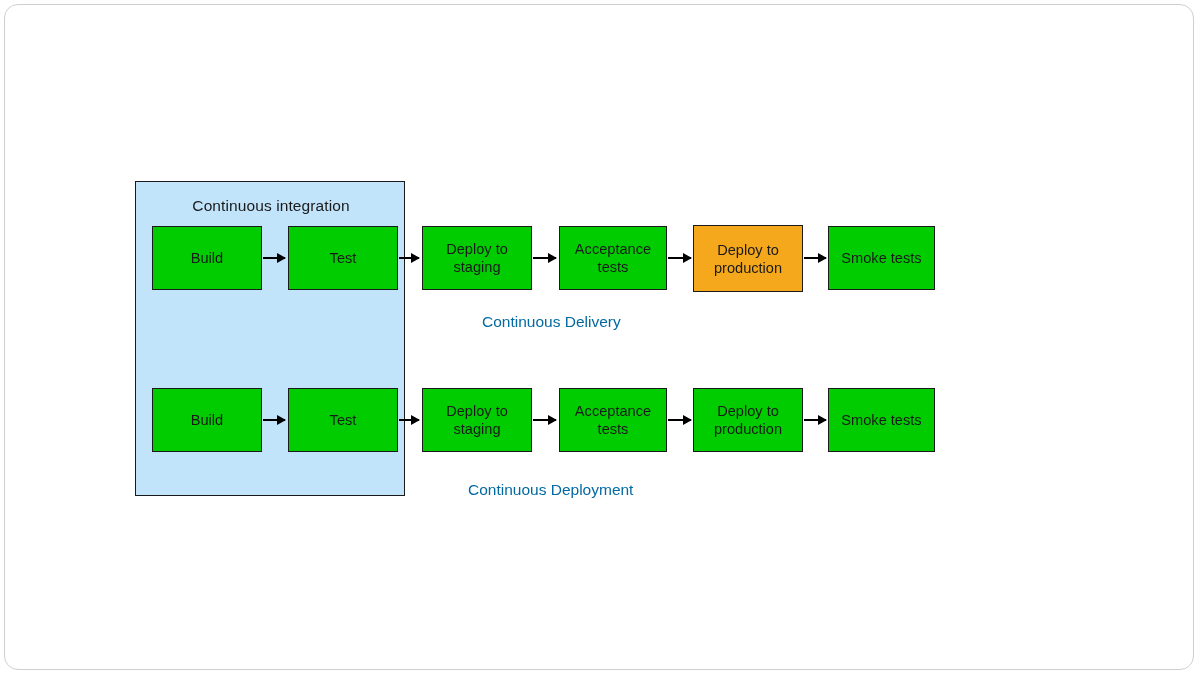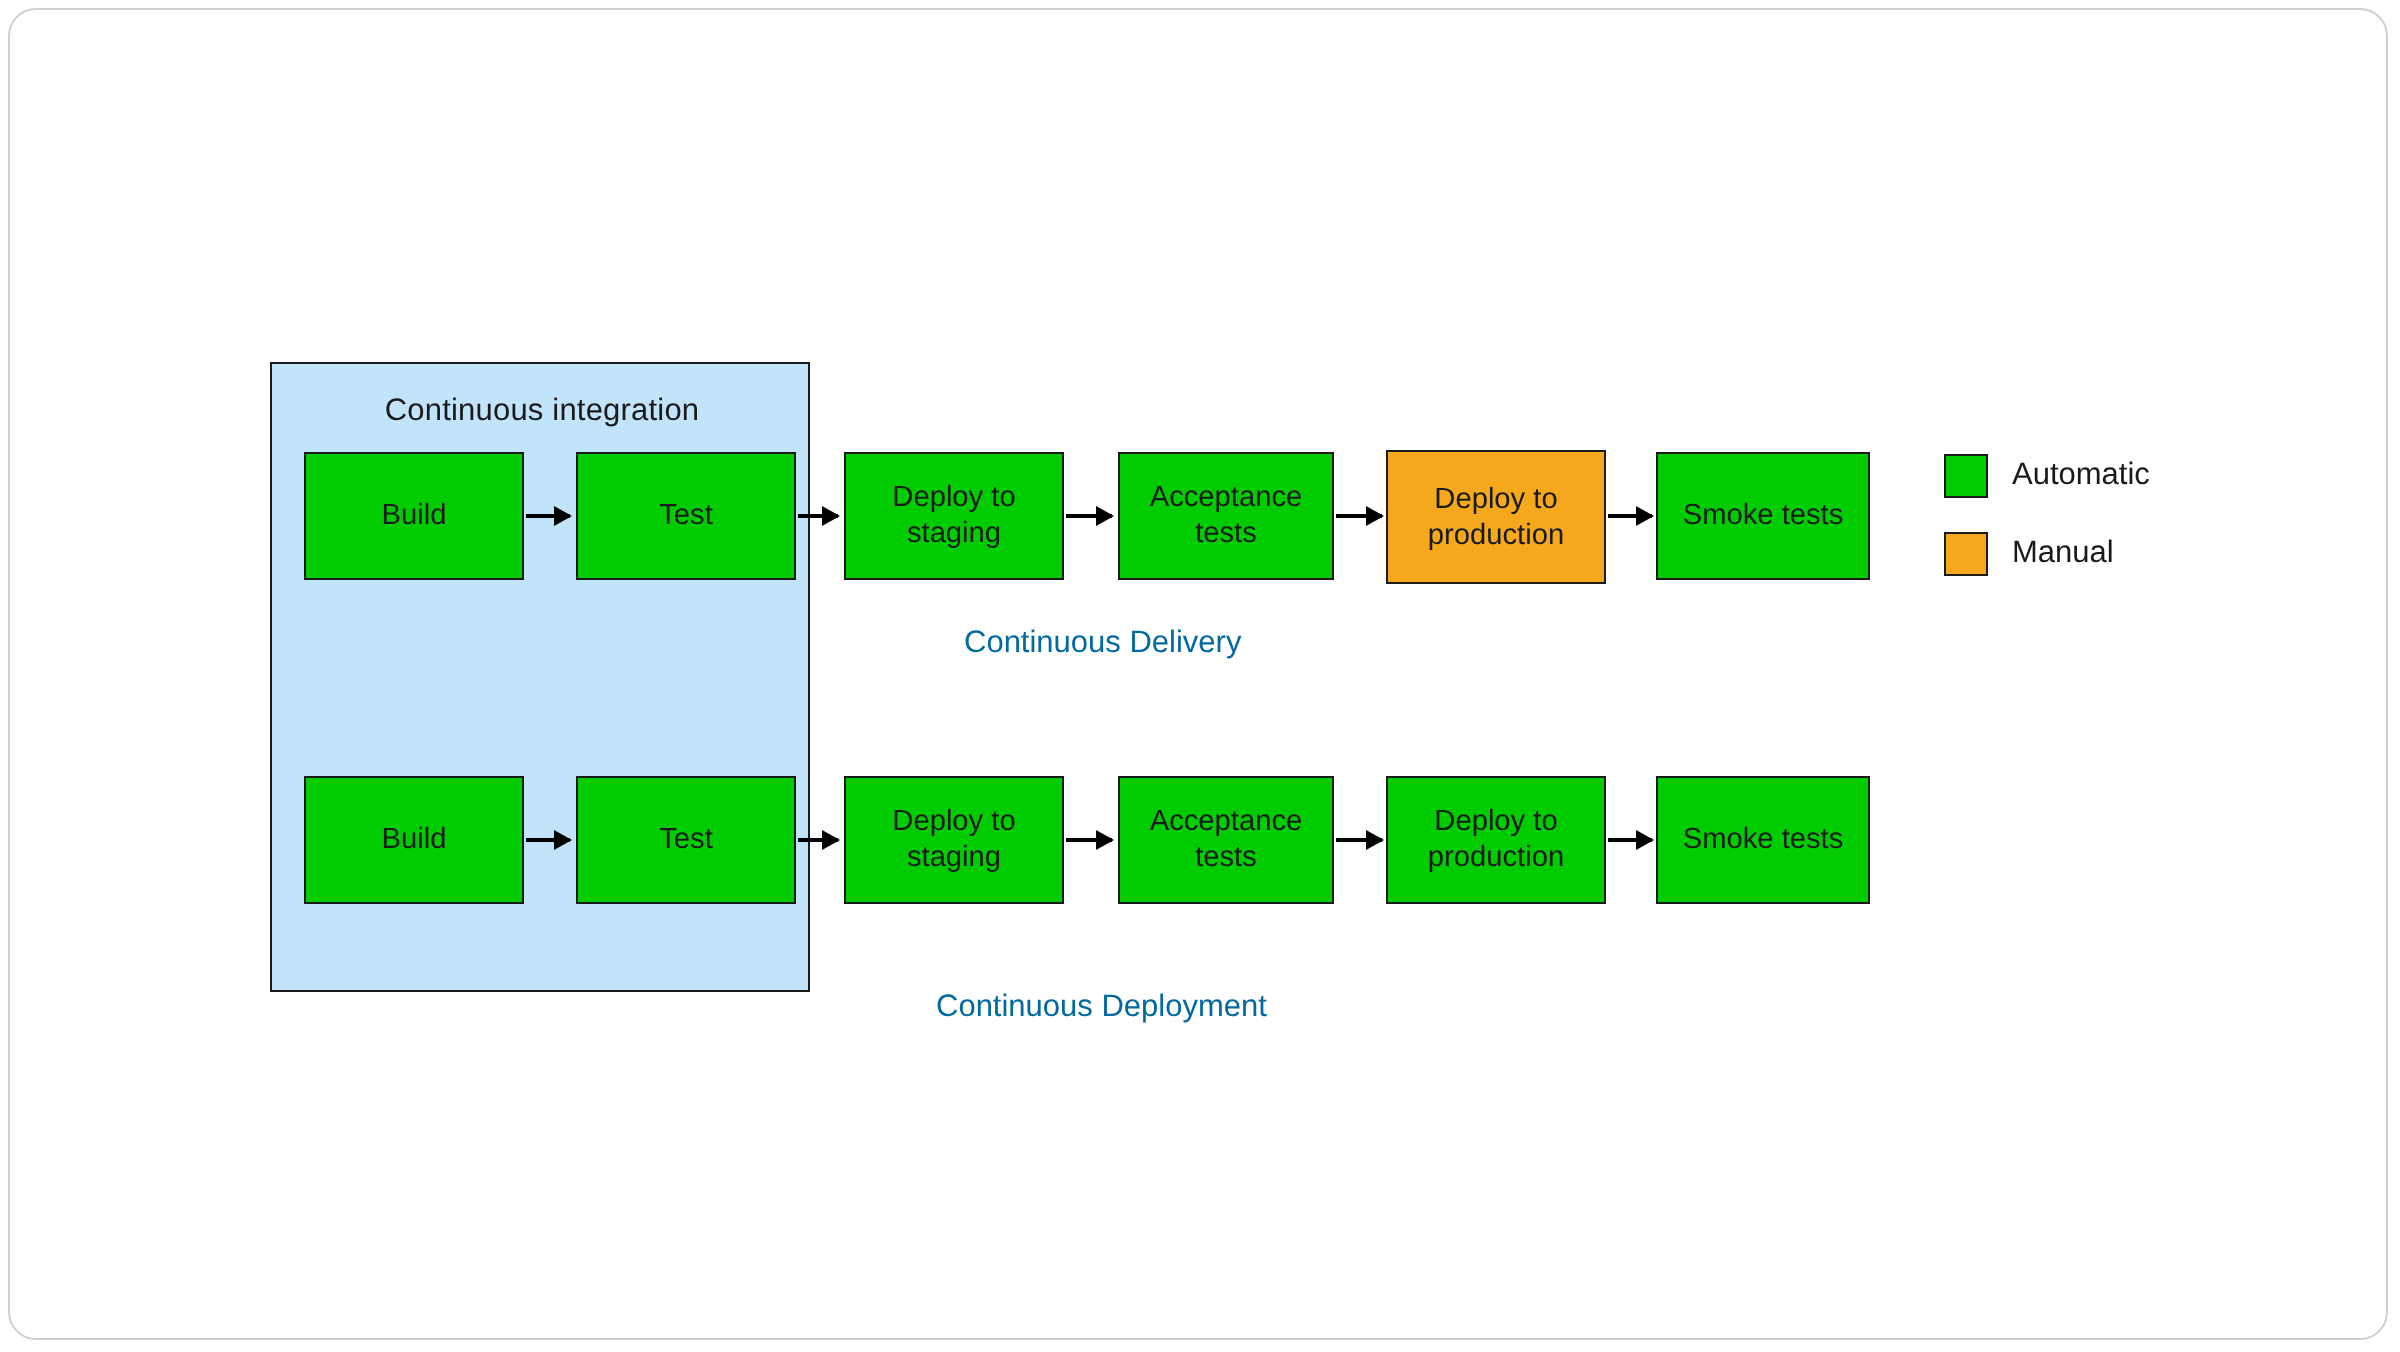--- a/index.html
+++ b/index.html
@@ -203,26 +203,16 @@
   <div class="stage-box green" style="left:693px; top:388px; width:110px; height:64px;">
     <span class="stage-label">Deploy to production</span>
   </div>
 
   <div class="arrow" style="left:804px; top:419px; width:22px;"></div>
 
   <div class="stage-box green" style="left:828px; top:388px; width:107px; height:64px;">
     <span class="stage-label">Smoke tests</span>
   </div>
 
-  <div class="caption" style="left:468px; top:481px;margin-top:14px;">Continuous Deployment</div>
-
-  <div id="legend">
-    <div class="legend-row">
-      <span class="legend-swatch" style="background:#00cc00;"></span>
-      <span class="legend-label">Automatic</span>
-    </div>
-    <div class="legend-row">
-      <span class="legend-swatch" style="background:#f5a81c;"></span>
-      <span class="legend-label">Manual</span>
-    </div>
-  </div>
+  <div class="caption" style="left:468px; top:481px;">Continuous Deployment</div>
+
 
 </div>
 
 </body></html>

